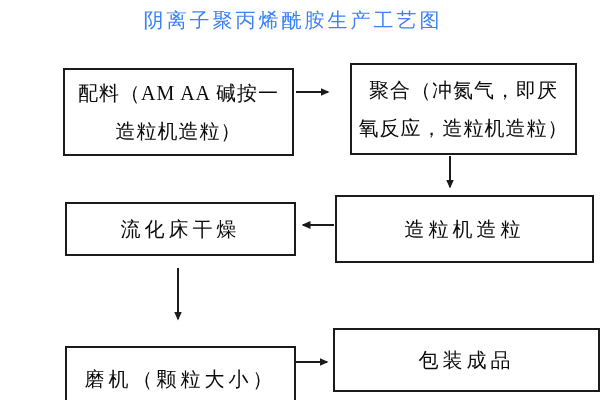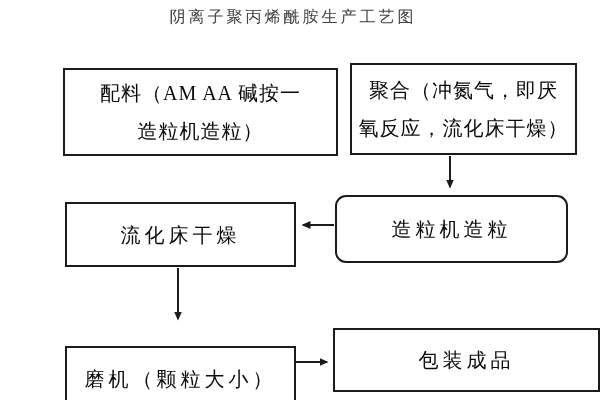--- a/index.html
+++ b/index.html
@@ -11,46 +11,46 @@
     overflow: hidden;
     font-family: "Liberation Serif", "DejaVu Serif", serif;
     color: #000000;
   }
   .diagram-title {
     position: absolute;
     top: 7px;
     left: 0;
     width: 586px;
     text-align: center;
-    font-size: 16px;
+    font-size: 20px;
     letter-spacing: 3px;
     white-space: nowrap;
-    color: #404040;
+    color: #3b82f6;
   }
   .node {
     position: absolute;
     box-sizing: border-box;
     border: 2px solid #1b1b1b;
     background: #ffffff;
     display: flex;
     flex-direction: column;
     align-items: center;
     justify-content: center;
     text-align: center;
     font-size: 20px;
     letter-spacing: 4px;
     line-height: 38px;
     color: #0a0a0a;
   }
   .node.two-line { letter-spacing: 1px; }
   .node .line { display: block; white-space: nowrap; }
-  .node-batching        { left: 63px;  top: 68px;  width: 275px; height: 88px; }
+  .node-batching        { left: 63px;  top: 68px;  width: 231px; height: 88px; }
   .node-polymerization  { left: 350px; top: 63px;  width: 227px; height: 92px; }
-  .node-granulation     { left: 335px; top: 195px; width: 233px; height: 68px; border-radius: 11px; }
-  .node-drying          { left: 65px;  top: 202px; width: 231px; height: 65px; }
+  .node-granulation     { left: 335px; top: 195px; width: 259px; height: 68px; }
+  .node-drying          { left: 65px;  top: 202px; width: 231px; height: 54px; }
   .node-milling         { left: 65px;  top: 309px; width: 231px; height: 66px; margin-top: 37px; }
   .node-packaging       { left: 333px; top: 328px; width: 267px; height: 64px; }
   .connectors {
     position: absolute;
     left: 0; top: 0;
     width: 600px; height: 400px;
     pointer-events: none;
   }
 </style>
 </head>
@@ -73,21 +73,21 @@
     <line x1="296" y1="362" x2="327" y2="362" stroke="#1b1b1b" stroke-width="2" marker-end="url(#arrowhead)"></line>
   </svg>
 
   <div class="node two-line node-batching">
     <span class="line">配料（AM AA 碱按一</span>
     <span class="line">造粒机造粒）</span>
   </div>
 
   <div class="node two-line node-polymerization">
     <span class="line">聚合（冲氮气，即厌</span>
-    <span class="line">氧反应，流化床干燥）</span>
+    <span class="line">氧反应，造粒机造粒）</span>
   </div>
 
   <div class="node node-granulation">
     <span class="line">造粒机造粒</span>
   </div>
 
   <div class="node node-drying">
     <span class="line">流化床干燥</span>
   </div>
 

